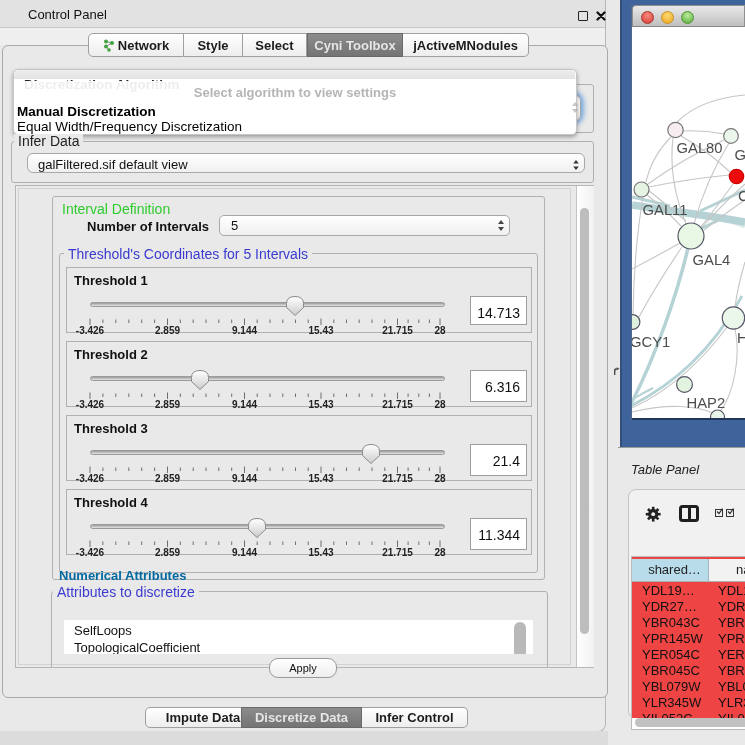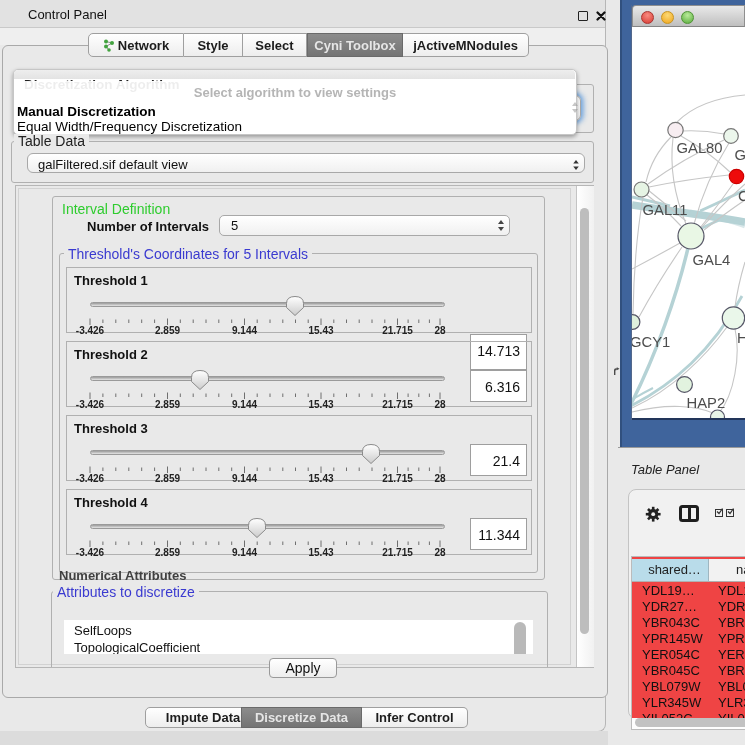--- a/index.html
+++ b/index.html
@@ -41,21 +41,21 @@
 <div class="abs" style="left:14px;top:80.5px;width:561px;height:18px;background:rgba(255,255,255,.92);"></div>
 <div class="abs" style="left:13px;top:85.5px;width:564px;text-align:center;font-size:13px;font-weight:bold;color:#b5b5b5;line-height:14px;">Select algorithm to view settings</div>
 <div class="abs" style="left:17px;top:105px;font-size:13.5px;font-weight:bold;color:#000;line-height:14px;">Manual Discretization</div>
 <div class="abs" style="left:17px;top:119.5px;font-size:13.5px;color:#000;line-height:14px;">Equal Width/Frequency Discretization</div>
 <div class="abs" style="left:571px;top:101px;opacity:.5;"></div>
 <svg class="abs" style="left:571px;top:101px;opacity:.55" width="8" height="13" viewBox="0 0 8 13">
     <path d="M4 1 L7 5 L1 5 Z" fill="#9a9a9a"></path>
     <path d="M4 12 L7 8 L1 8 Z" fill="#9a9a9a"></path>
   </svg>
 <div class="grp" style="left:11px;top:141px;width:581px;height:40px;"></div>
-<div class="gt" style="left:14px;top:134px;color:#222;">Table Data</div>
+<div class="gt" style="left:14px;top:134px;color:#222;">Infer Data</div>
 <div class="cbox" style="left:27px;top:153px;width:558px;height:20px;border-radius:6px;"></div>
 <div class="abs" style="left:38px;top:156.5px;font-size:13px;color:#111;">galFiltered.sif default view</div>
 <svg style="position:absolute;left:572px;top:159px" width="8" height="12" viewBox="0 0 8 13">
 <path d="M4 1 L7 5 L1 5 Z" fill="#333"></path>
     <path d="M4 12 L7 8 L1 8 Z" fill="#333"></path>
   </svg>
 <div class="abs" style="left:15px;top:185px;width:579px;height:483px;border:1px solid #b6b6b6;box-sizing:border-box;background:#e9e9e9;"></div>
 <div class="abs" style="left:18px;top:188px;width:553px;height:477px;border:1px solid #d2d2d2;box-sizing:border-box;"></div>
 <div class="abs" style="left:576px;top:186px;width:17px;height:481px;background:linear-gradient(90deg,#ffffff,#f1f1f1);border-left:1px solid #c4c4c4;"></div>
 <div class="abs" style="left:580px;top:208px;width:9px;height:426px;background:#bdbdbd;border-radius:5px;"></div>
@@ -84,21 +84,21 @@
 <div class="abs" style="left:415px;top:325px;width:50px;text-align:center;font-size:10px;font-weight:bold;color:#222;">28</div>
 <svg class="abs" style="left:285px;top:295px" width="20" height="22" viewBox="0 0 20 22">
     <path d="M1.5 12.5 L1.5 8.5 Q1.5 1.5 10 1.5 Q18.5 1.5 18.5 8.5 L18.5 12.5 L10 20.5 Z" fill="url(#thg1)" stroke="#8a8a8a" stroke-width="1"></path>
     <defs>
       <linearGradient id="thg1" x1="0" y1="0" x2="0" y2="1">
         <stop offset="0" stop-color="#ffffff"></stop>
         <stop offset="1" stop-color="#cccccc"></stop>
       </linearGradient>
     </defs>
   </svg>
-<div class="vbox" style="left:470px;top:296px;width:57px;height:36px;line-height:32px;padding-right:6px;box-sizing:border-box;margin-top:38px;">14.713</div>
+<div class="vbox" style="left:470px;top:296px;width:57px;height:29px;line-height:32px;padding-right:6px;box-sizing:border-box;">14.713</div>
 <div class="abs" style="left:66px;top:341px;width:466px;height:66px;border:1px solid #b0b0b0;box-sizing:border-box;"></div>
 <div class="abs" style="left:74px;top:347px;font-size:13px;font-weight:bold;color:#111;">Threshold 2</div>
 <div class="abs" style="left:90px;top:376px;width:355px;height:5px;border-radius:2.5px;background:linear-gradient(#9a9a9a,#e6e6e6);border:1px solid #9a9a9a;box-sizing:border-box;"></div>
 <svg class="abs" style="left:85px;top:392px" width="362" height="8" viewBox="0 0 362 8">
     <path d="M5.0 0.5 V7 M17.9 1.5 V5 M30.8 1.5 V5 M43.8 1.5 V5 M56.7 1.5 V5 M69.6 1.5 V5 M82.5 0.5 V7 M95.3 1.5 V5 M108.2 1.5 V5 M121.0 1.5 V5 M133.8 1.5 V5 M146.7 1.5 V5 M159.5 0.5 V7 M172.2 1.5 V5 M185.0 1.5 V5 M197.8 1.5 V5 M210.5 1.5 V5 M223.2 1.5 V5 M236.0 0.5 V7 M248.8 1.5 V5 M261.5 1.5 V5 M274.2 1.5 V5 M287.0 1.5 V5 M299.8 1.5 V5 M312.5 0.5 V7 M323.1 1.5 V5 M333.8 1.5 V5 M344.4 1.5 V5 M355.0 0.5 V7" stroke="#6f6f6f" stroke-width="1" fill="none"></path>
   </svg>
 <div class="abs" style="left:65px;top:399px;width:50px;text-align:center;font-size:10px;font-weight:bold;color:#222;">-3.426</div>
 <div class="abs" style="left:142.5px;top:399px;width:50px;text-align:center;font-size:10px;font-weight:bold;color:#222;">2.859</div>
 <div class="abs" style="left:219.5px;top:399px;width:50px;text-align:center;font-size:10px;font-weight:bold;color:#222;">9.144</div>
 <div class="abs" style="left:296px;top:399px;width:50px;text-align:center;font-size:10px;font-weight:bold;color:#222;">15.43</div>
@@ -155,28 +155,28 @@
         <stop offset="0" stop-color="#ffffff"></stop>
         <stop offset="1" stop-color="#cccccc"></stop>
       </linearGradient>
     </defs>
   </svg>
 <div class="vbox" style="left:470px;top:518px;width:57px;height:32px;line-height:32px;padding-right:6px;box-sizing:border-box;">11.344</div>
 <div class="abs" style="left:15px;top:400px;width:579px;height:267px;overflow:hidden;">
     <div style="position:absolute;left:36px;top:191px;width:495px;height:120px;border:1px solid #b0b0b0;border-radius:3px;"></div>
   </div>
 <div class="gt" style="left:53px;top:585px;color:#3a3ad0;">Attributes to discretize</div>
-<div class="abs" style="left:59px;top:568px;font-size:13px;font-weight:bold;color:#404040;">Numerical Attributes</div>
+<div class="abs" style="left:59px;top:568px;font-size:13px;font-weight:bold;color:#0369a1;">Numerical Attributes</div>
 <div class="abs" style="left:64px;top:620px;width:469px;height:34px;background:#fff;overflow:hidden;">
     <div style="position:absolute;left:10px;top:3px;font-size:13px;color:#111;">SelfLoops</div>
     <div style="position:absolute;left:10px;top:20px;font-size:13px;color:#111;">TopologicalCoefficient</div>
     <div style="position:absolute;left:10px;top:37px;font-size:13px;color:#111;">BetweennessCentrality</div>
     <div style="position:absolute;left:450px;top:2px;width:12px;height:40px;background:#b9b9b9;border-radius:6px;"></div>
   </div>
-<div class="abs" style="left:269px;top:658px;width:68px;height:20px;background:linear-gradient(#ffffff,#ededed);border:1px solid #999;border-radius:4px;box-sizing:border-box;text-align:center;font-size:14px;color:#111;line-height:18px;">Apply</div>
+<div class="abs" style="left:269px;top:658px;width:68px;height:20px;background:linear-gradient(#ffffff,#ededed);border:1px solid #999;border-radius:9px;box-sizing:border-box;text-align:center;font-size:11px;color:#111;line-height:18px;">Apply</div>
 <div class="seg" style="left:145px;top:707px;width:116px;height:21px;line-height:20px;border-radius:5px 0 0 5px;">Impute Data</div>
 <div class="seg dark" style="left:241px;top:707px;width:121px;height:21px;line-height:20px;border-radius:0;">Discretize Data</div>
 <div class="seg nl" style="left:362px;top:707px;width:106px;height:21px;line-height:20px;border-radius:0 5px 5px 0;">Infer Control</div>
 <svg class="abs" style="left:613px;top:367px" width="7" height="8" viewBox="0 0 7 8">
     <path d="M1 8 L1 3 Q1 1.2 3 1.2 L4.2 1.2 L3.4 0 L6.5 1.8 L3.4 3.6 L4.2 2.4 Q2.4 2.4 2.4 4 L2.4 8 Z" fill="#4a4a4a"></path>
   </svg>
 <div class="abs" style="left:620px;top:0;width:125px;height:447px;background:#3f649c;"></div>
 <div class="abs" style="left:620px;top:0;width:2px;height:447px;background:#31507e;"></div>
 <div class="abs" style="left:632px;top:5px;width:113px;height:22px;background:linear-gradient(#e9e9e9,#bfbfbf);border:1px solid #8f8f8f;border-bottom:1px solid #858585;box-sizing:border-box;border-radius:4px 0 0 0;"></div>
 <div class="abs" style="left:640.5px;top:10.5px;width:13px;height:13px;border-radius:6.5px;background:radial-gradient(circle at 50% 30%,#f98a80,#d63a31);border:0.5px solid #a93430;box-sizing:border-box;"></div>

